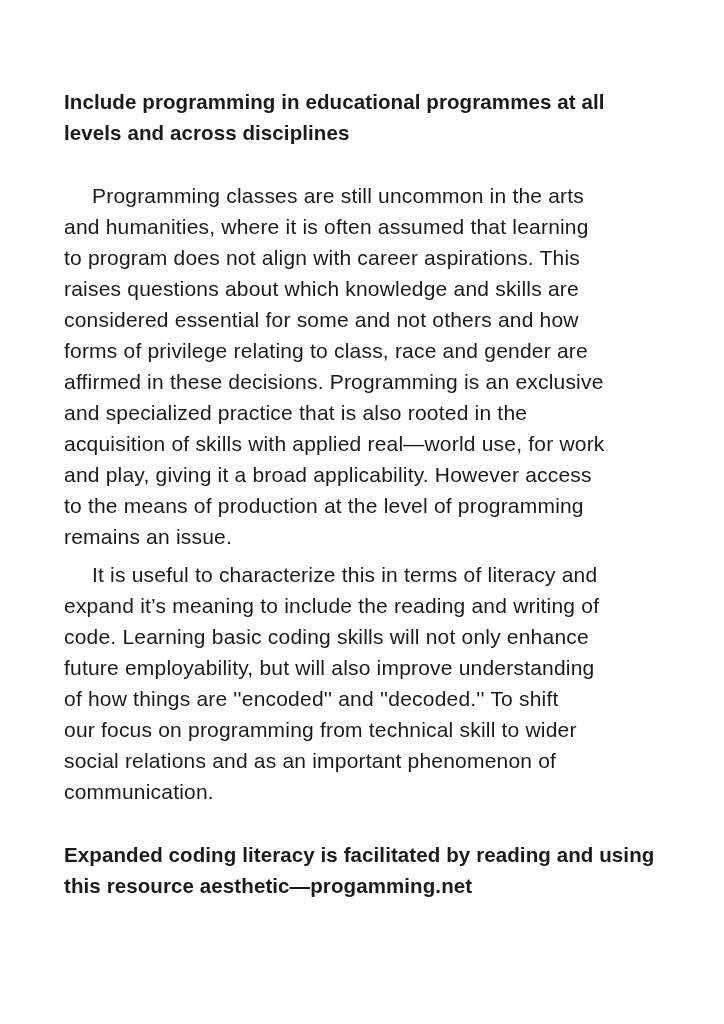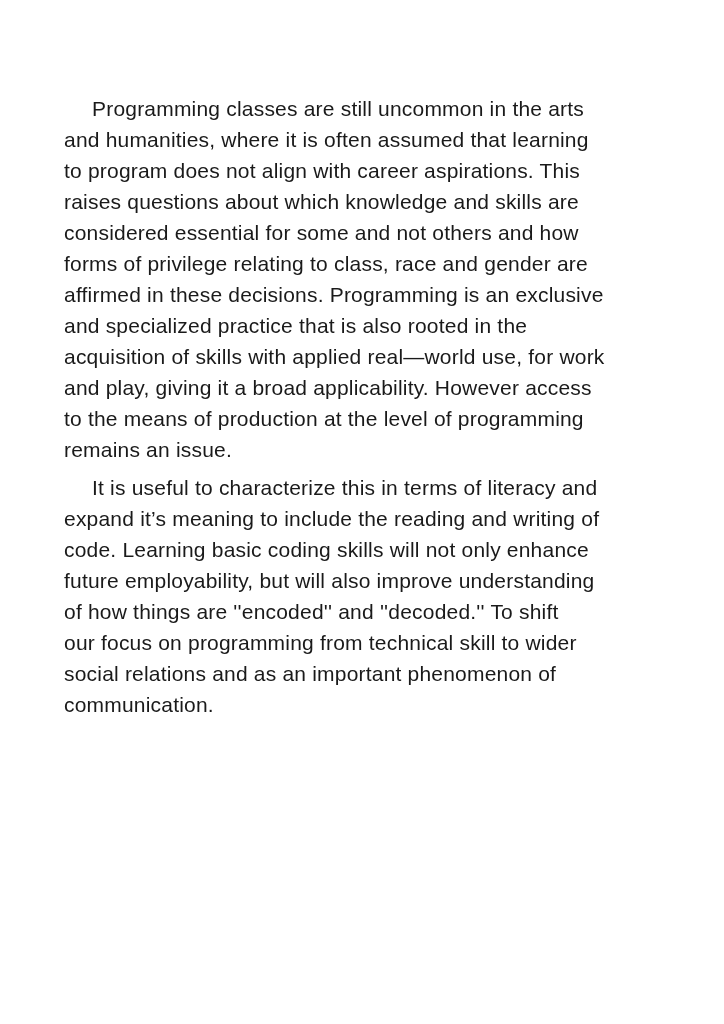--- a/index.html
+++ b/index.html
@@ -42,33 +42,37 @@
     line-height: 31px;
     letter-spacing: 0.1px;
     white-space: pre;
     margin-top: 32px;
   }
 </style>
 </head>
 <body>
 
 <div class="page">
+  <h1 class="heading">Include programming in educational programmes at all
+levels and across disciplines</h1>
   <p class="body-para">Programming classes are still uncommon in the arts
 and humanities, where it is often assumed that learning
 to program does not align with career aspirations. This
 raises questions about which knowledge and skills are
 considered essential for some and not others and how
 forms of privilege relating to class, race and gender are
 affirmed in these decisions. Programming is an exclusive
 and specialized practice that is also rooted in the
 acquisition of skills with applied real—world use, for work
 and play, giving it a broad applicability. However access
 to the means of production at the level of programming
 remains an issue.</p>
   <p class="body-para">It is useful to characterize this in terms of literacy and
 expand it’s meaning to include the reading and writing of
 code. Learning basic coding skills will not only enhance
 future employability, but will also improve understanding
 of how things are ''encoded'' and ''decoded.'' To shift
 our focus on programming from technical skill to wider
 social relations and as an important phenomenon of
 communication.</p>
+  <p class="footer-note">Expanded coding literacy is facilitated by reading and using
+this resource aesthetic—progamming.net</p>
 </div>
 
 </body></html>

